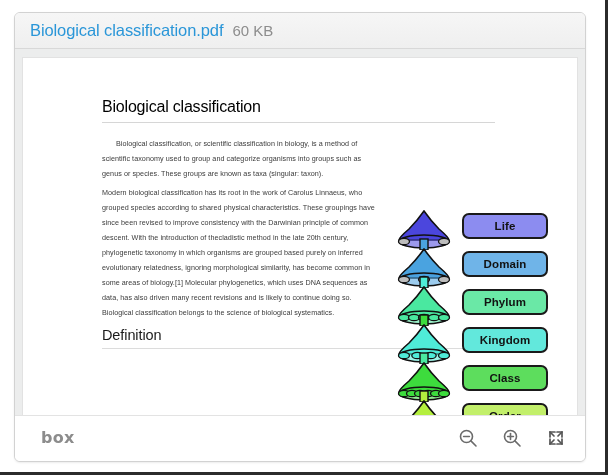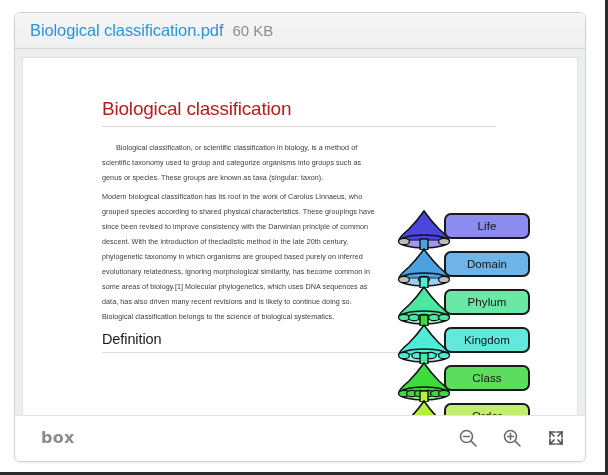--- a/index.html
+++ b/index.html
@@ -96,23 +96,23 @@
   }
 
   .doc-inner {
     position: absolute;
     left: 79px;
     top: 40px;
     width: 460px;
   }
 
   .doc-h1 {
-    font-size: 19px;
+    font-size: 16px;
     font-weight: 400;
-    color: #b91c1c;
+    color: #000000;
     margin: 0 0 6px 0;
     letter-spacing: -0.2px;
   }
   .doc-rule {
     height: 1px;
     background: #d6d6d6;
     width: 393px;
     margin-bottom: 13px;
   }
 
@@ -149,32 +149,32 @@
     left: 368px;
     top: 152px;
     width: 152px;
   }
   .taxo-row {
     position: relative;
     height: 38px;
   }
   .taxo-label {
     position: absolute;
-    left: 53px;
+    left: 71px;
     top: 3px;
     width: 86px;
     height: 26px;
     border: 2px solid #1a1a1a;
     border-radius: 7px;
     box-sizing: border-box;
     display: flex;
     align-items: center;
     justify-content: center;
     font-size: 11.5px;
-    font-weight: normal;
+    font-weight: bold;
     color: #121212;
     letter-spacing: 0.1px;
   }
   .taxo-svg {
     position: absolute;
     left: 0;
     top: 0;
   }
 
   

